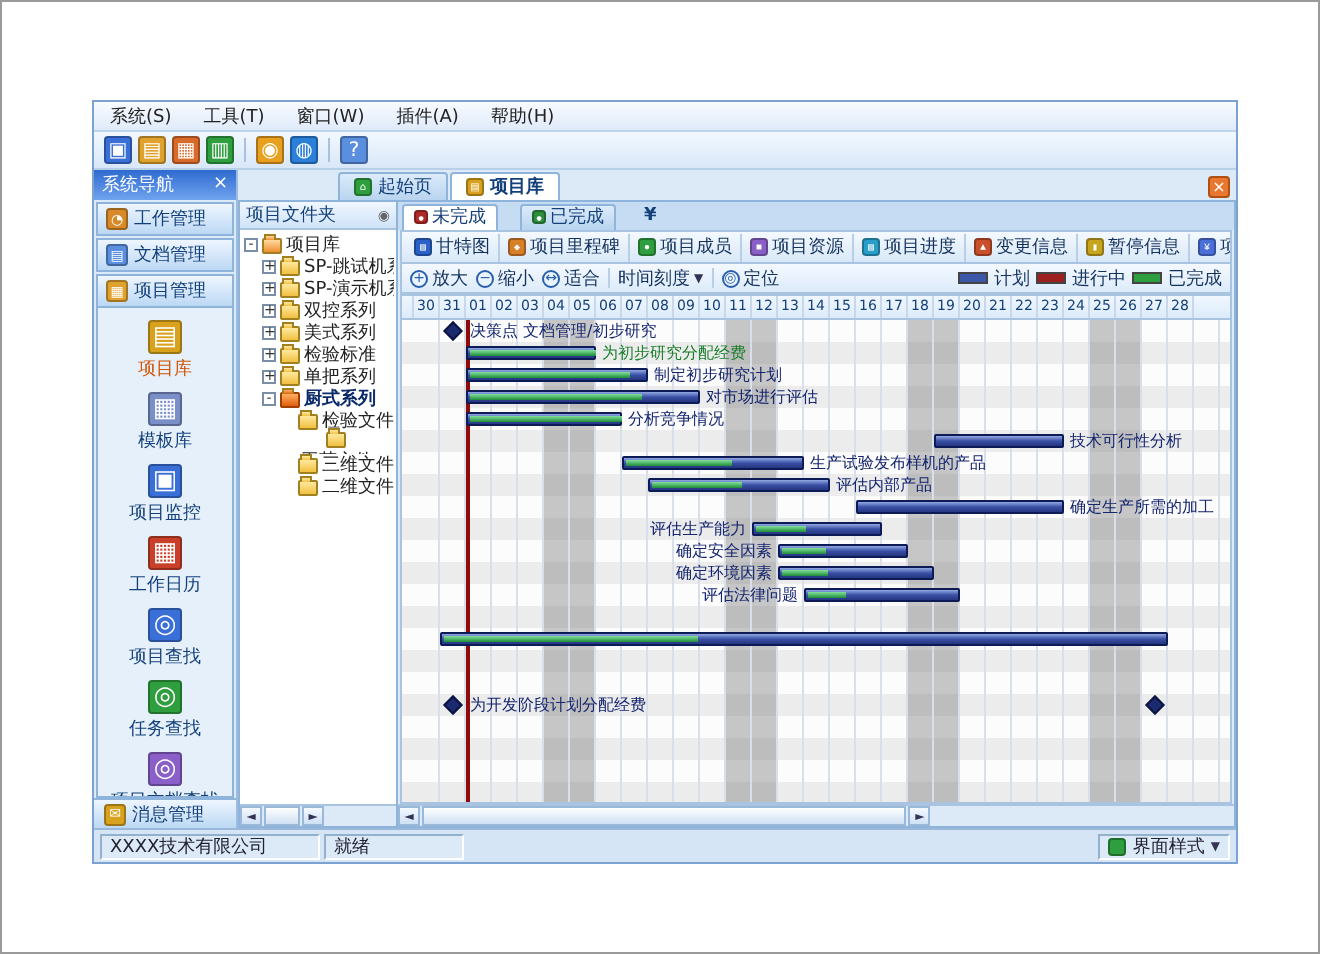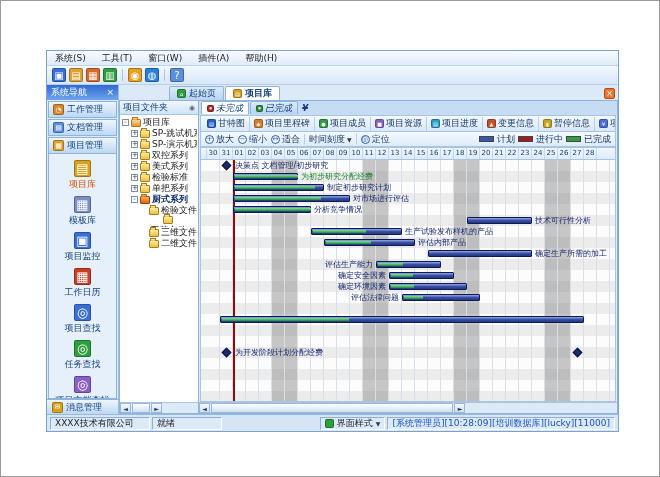--- a/index.html
+++ b/index.html
@@ -44,25 +44,25 @@
   .fold.open{background:linear-gradient(#ffd9a0,#f09030);}
   .fold.selfold{background:linear-gradient(#ffb060,#e06010);border-color:#a04000;}
   .tlabel{overflow:hidden;}
   .tree-row.sel .tlabel{font-weight:bold;color:#0a2a6a;}
   
   .hscroll{height:11px;display:flex;align-items:stretch;background:#dce9f7;border-top:1px solid #a8c4e0;}
   .sbtn{width:11px;background:linear-gradient(#f4f9ff,#cfe0f4);border:1px solid #9ab8d8;font-size:6px;line-height:9px;text-align:center;color:#335;cursor:pointer;flex:none;}
   .sthumb{background:linear-gradient(#fdfefe,#cfe0f4);border:1px solid #9ab8d8;margin:0 1px;cursor:pointer;}
   
   .gantt-panel{flex:1;display:flex;flex-direction:column;min-width:0;background:#dce9f7;}
-  .filter-row{height:14px;display:flex;align-items:flex-start;gap:1px;padding-left:2px;background:#c6dcf2;font-style:italic;}
+  .filter-row{height:14px;display:flex;align-items:center;gap:11px;padding-left:2px;background:#c6dcf2;}
   .ftab{display:flex;align-items:center;gap:2px;height:13px;padding:0 5px;border:1px solid #8fb4dc;border-bottom:none;background:linear-gradient(#dcebfa,#b8d4f0);color:#13407a;border-radius:2px 2px 0 0;cursor:pointer;}
   .ftab.active{background:#fff;}
   .fextra{align-self:center;margin-left:3px;color:#13407a;font-weight:bold;cursor:pointer;}
-  .btn-row{height:17px;display:flex;align-items:center;padding:0 2px;background:linear-gradient(#f4f9ff,#d8e8f8);border:1px solid #a8c4e0;margin:0 1px;overflow:hidden;}
+  .btn-row{height:17px;display:flex;align-items:center;padding:0 2px;background:linear-gradient(#f4f9ff,#d8e8f8);border:1px solid #a8c4e0;margin:0 1px;overflow:hidden;font-family:Liberation Mono, monospace;}
   .vbtn{display:flex;align-items:center;gap:2px;padding:0 4px;height:14px;color:#13325e;border-right:1px solid #b8cfe4;white-space:nowrap;cursor:pointer;}
   .zoom-row{height:15px;display:flex;align-items:center;gap:4px;padding:0 4px;background:linear-gradient(#f4f9ff,#dcebfa);border:1px solid #a8c4e0;border-top:none;margin:0 1px;color:#13325e;}
   .zbtn{display:flex;align-items:center;gap:2px;cursor:pointer;white-space:nowrap;}
   .mag{width:9px;height:9px;border:1px solid #2a5fae;border-radius:50%;background:#eaf4ff;color:#2a5fae;font-size:7px;line-height:7px;text-align:center;flex:none;}
   .vsep{width:1px;height:10px;background:#b8cfe4;}
   .drop{font-size:6px;color:#335;}
   .legend{margin-left:auto;display:flex;align-items:center;gap:3px;}
   .chip{width:15px;height:6px;border:1px solid #444;display:inline-block;}
   
   .chart{flex:1;margin:0 1px;border:1px solid #a8c4e0;background:#fff;display:flex;flex-direction:column;min-height:0;overflow:hidden;}
@@ -439,31 +439,28 @@
               <div class="sthumb" style="flex:0 0 58%"></div>
               <div class="sbtn">►</div>
             </div>
           </div>
 
         </div>
       </div>
     </div>
 
     <div class="statusbar">
-      <div class="spanel" style="width:100px">
+      <div class="spanel" style="width:110px">
         <span>XXXX技术有限公司</span>
       </div>
       <div class="spanel" style="width:70px">
         <span>就绪</span>
       </div>
       <div class="sspacer"></div>
       <div class="spanel">
         <span class="sic"></span>
         <span>界面样式</span>
         <span class="drop">▼</span>
       </div>
-      <div class="spanel session">
-        <span>[系统管理员][10:28:09][培训数据库][lucky][11000]</span>
-      </div>
     </div>
 
   </div>
 </div>
 
 </body></html>

